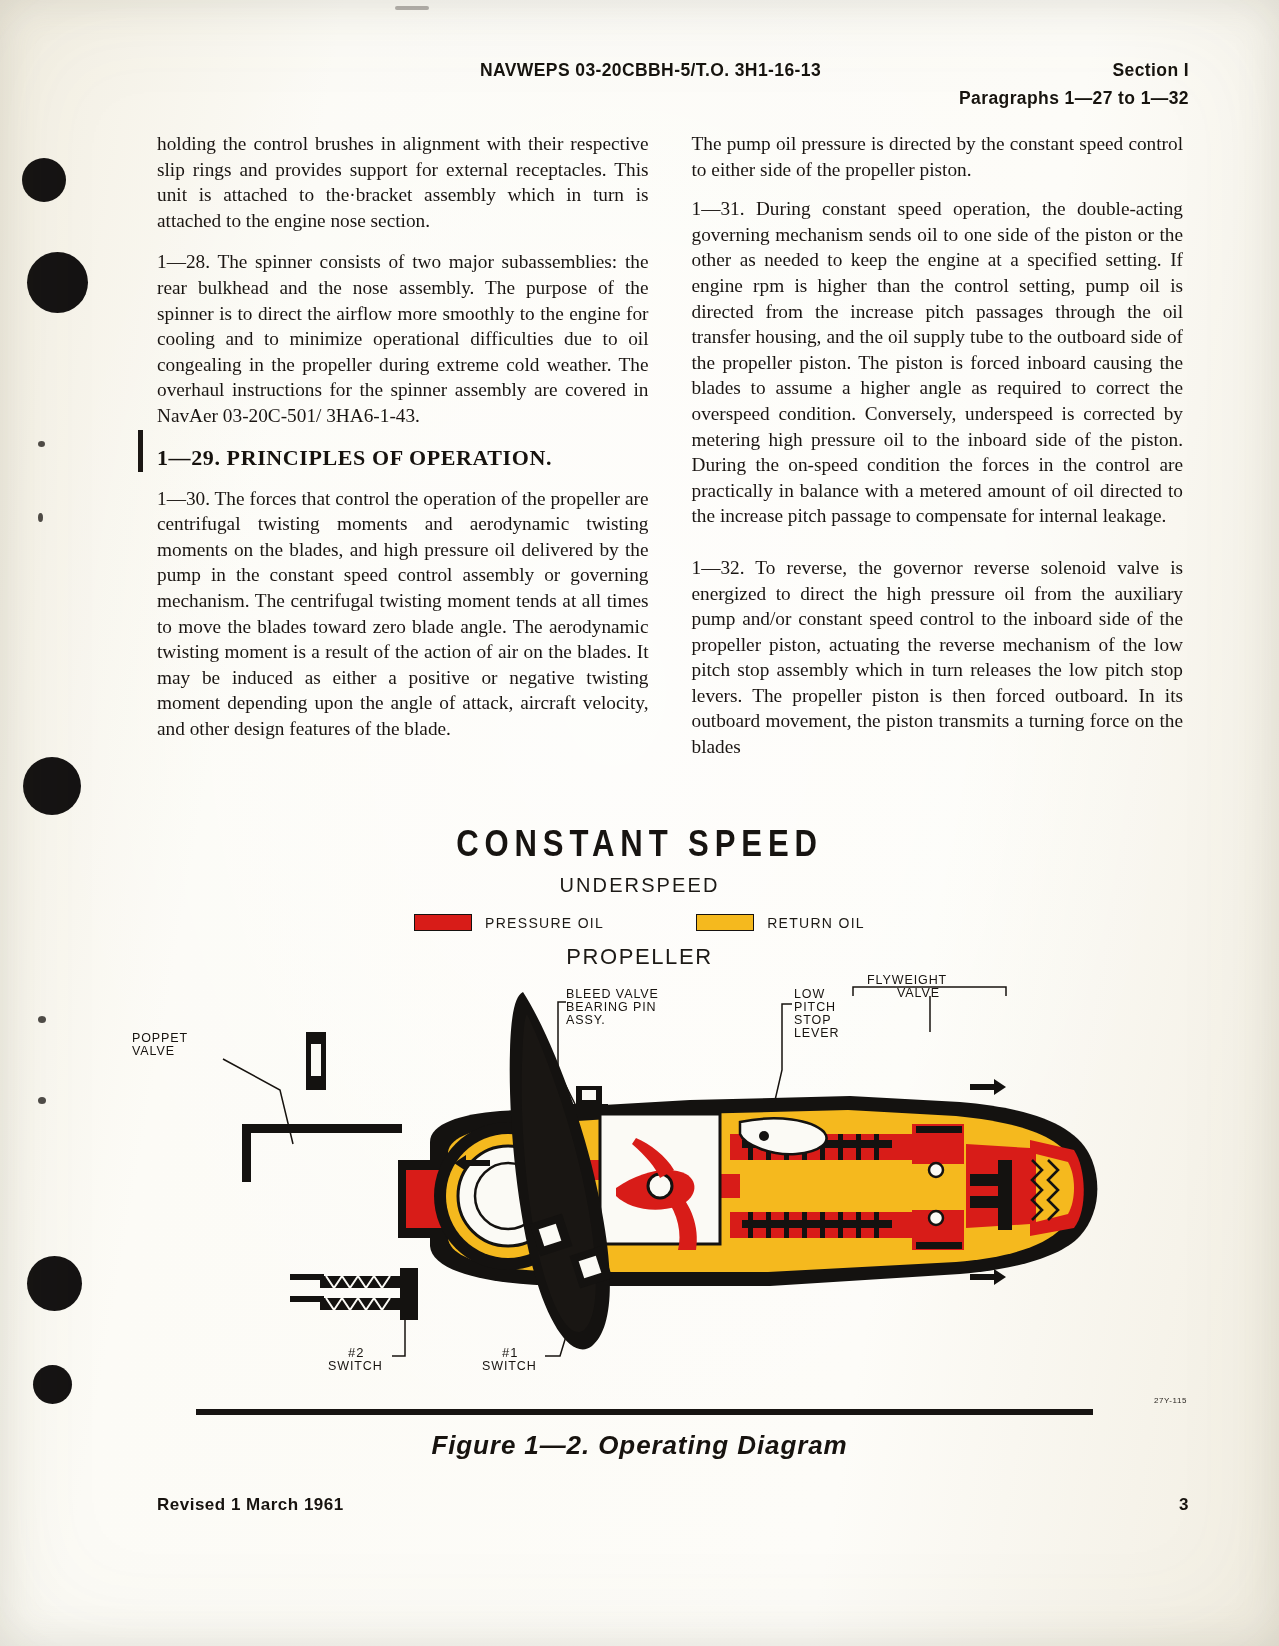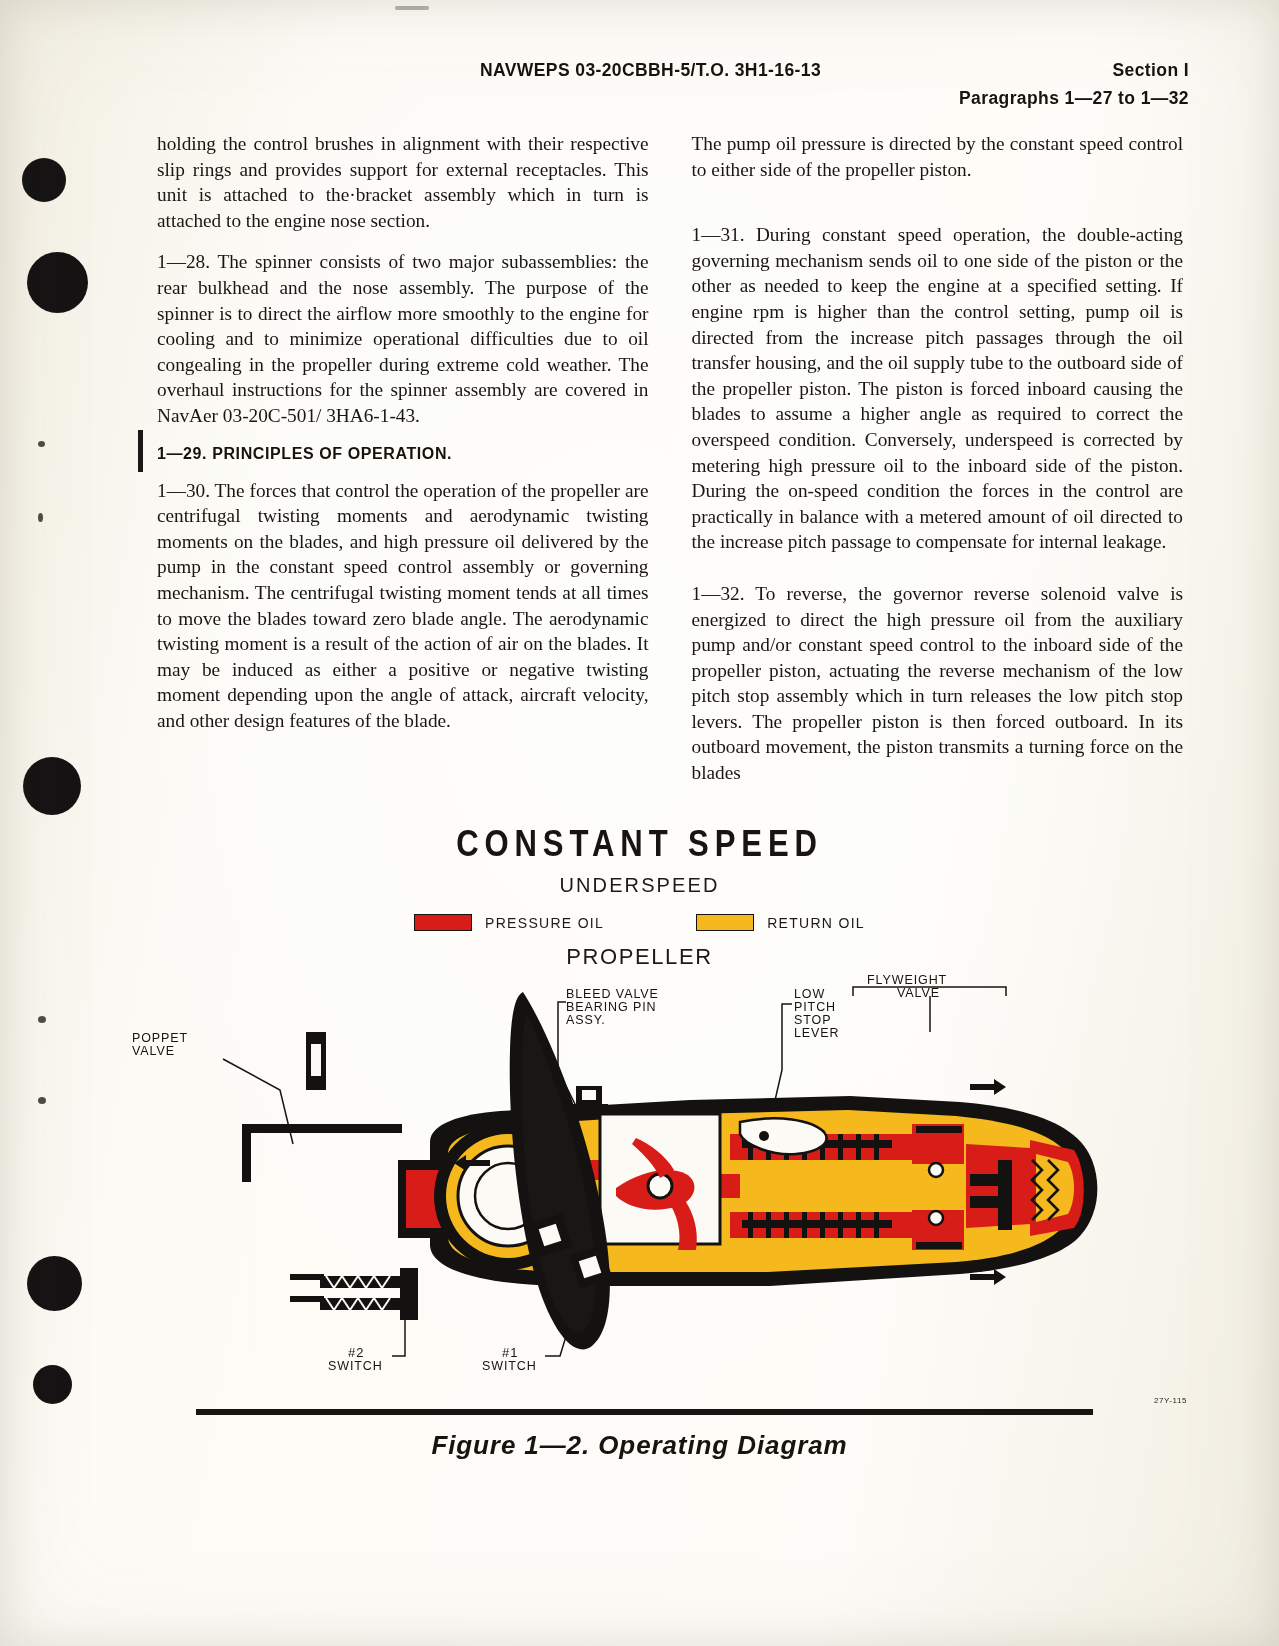--- a/index.html
+++ b/index.html
@@ -80,23 +80,23 @@
     line-height: 25.6px;
     text-align: justify;
     text-justify: inter-word;
     -webkit-hyphens: none;
     hyphens: none;
     color: #1a1512;
   }
   p.lastline-left { text-align-last: left; }
   h3.head {
     margin: 0 0 15px 0;
-    font-family: Liberation Sans, sans-serif;
+    font-family: Liberation Serif, serif;
     font-weight: bold;
-    font-size: 16px;
+    font-size: 22px;
     letter-spacing: .6px;
     color: #16120e;
   }
   h3.head.caps-serif {
     font-family: "Liberation Serif", "DejaVu Serif", serif;
     font-weight: normal;
     font-size: 20px;
     letter-spacing: .2px;
   }
   .changebar {
@@ -242,21 +242,21 @@
   <div class="cols">
 
     <div class="col">
       <p class="body lastline-left">holding the control brushes in alignment with their respective slip rings and provides support for external receptacles. This unit is attached to the·bracket assembly which in turn is attached to the engine nose section.</p>
       <p class="body lastline-left">1—28. The spinner consists of two major subassemblies: the rear bulkhead and the nose assembly. The purpose of the spinner is to direct the airflow more smoothly to the engine for cooling and to minimize operational difficulties due to oil congealing in the propeller during extreme cold weather. The overhaul instructions for the spinner assembly are covered in NavAer 03-20C-501/ 3HA6-1-43.</p>
       <h3 class="head">1—29. PRINCIPLES OF OPERATION.</h3>
       <p class="body">1—30. The forces that control the operation of the propeller are centrifugal twisting moments and aerodynamic twisting moments on the blades, and high pressure oil delivered by the pump in the constant speed control assembly or governing mechanism. The centrifugal twisting moment tends at all times to move the blades toward zero blade angle. The aerodynamic twisting moment is a result of the action of air on the blades. It may be induced as either a positive or negative twisting moment depending upon the angle of attack, aircraft velocity, and other design features of the blade.</p>
     </div>
 
     <div class="col">
-      <p class="body lastline-left" style="margin-bottom:40px;">The pump oil pressure is directed by the constant speed control to either side of the propeller piston.</p>
+      <p class="body lastline-left" style="margin-bottom:14px;">The pump oil pressure is directed by the constant speed control to either side of the propeller piston.</p>
       <p class="body" style="margin-bottom:26px;">1—31. During constant speed operation, the double-acting governing mechanism sends oil to one side of the piston or the other as needed to keep the engine at a specified setting. If engine rpm is higher than the control setting, pump oil is directed from the increase pitch passages through the oil transfer housing, and the oil supply tube to the outboard side of the propeller piston. The piston is forced inboard causing the blades to assume a higher angle as required to correct the overspeed condition. Conversely, underspeed is corrected by metering high pressure oil to the inboard side of the piston. During the on-speed condition the forces in the control are practically in balance with a metered amount of oil directed to the increase pitch passage to compensate for internal leakage.</p>
       <p class="body">1—32. To reverse, the governor reverse solenoid valve is energized to direct the high pressure oil from the auxiliary pump and/or constant speed control to the inboard side of the propeller piston, actuating the reverse mechanism of the low pitch stop assembly which in turn releases the low pitch stop levers. The propeller piston is then forced outboard. In its outboard movement, the piston transmits a turning force on the blades</p>
     </div>
 
   </div>
 
   <div class="figure">
 
     <div class="fig-title">CONSTANT SPEED</div>
     <div class="fig-sub">UNDERSPEED</div>
@@ -482,15 +482,19 @@
 
         </g>
       </svg>
     </div>
   </div>
 
   <div class="plate-no">27Y-115</div>
   <div class="rule"></div>
   <div class="fig-caption">Figure 1—2. Operating Diagram</div>
 
+  <div class="footer">
+    <span>Revised 1 March 1961</span>
+    <span>3</span>
+  </div>
 
   <div class="edge-shade"></div>
 </div>
 
 </body></html>

